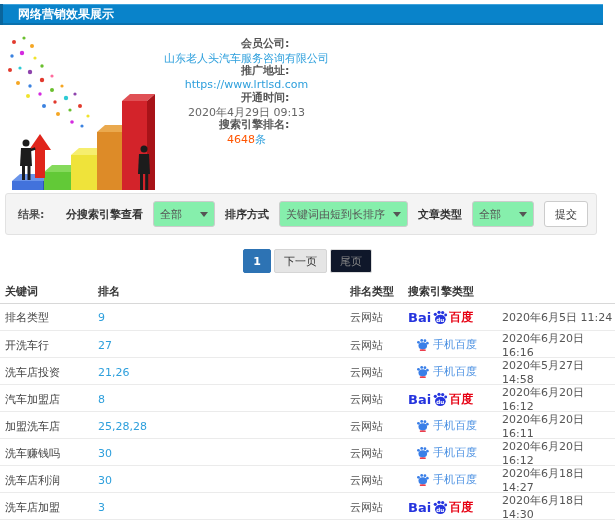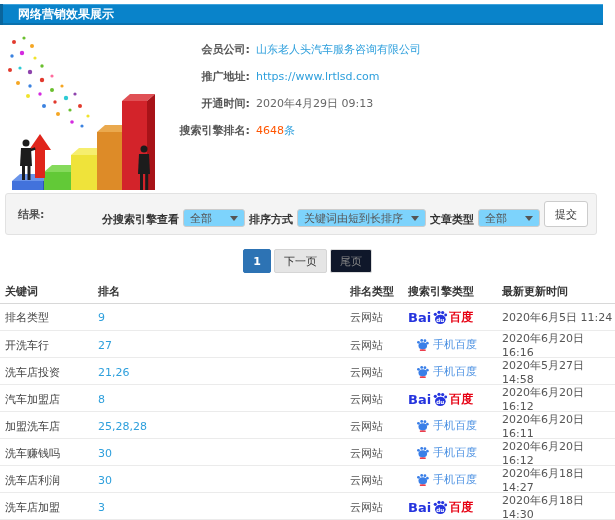--- a/index.html
+++ b/index.html
@@ -14,36 +14,36 @@
     background:#0983ca; border-left:3px solid #0a659c;
     box-shadow:inset 0 -2px 0 #0a71ad, inset 0 1px 0 #3fa3dc;
   }
   .header-bar .title {
     color:#fff; font-weight:bold; font-size:12px; line-height:20px; padding-left:15px;
     display:inline-block;
   }
   
   .illustration { position:absolute; top:28px; left:0; width:185px; height:162px; }
   .info-fields { position:absolute; top:36px; left:158px; }
-  .info-row { display:flex; height:27px; align-items:center; }
+  .info-row { display:flex; height:27px; align-items:center;flex-direction:column; }
   .info-label { width:92px; text-align:right; font-weight:bold; color:#555; }
   .info-value { margin-left:6px; color:#666; }
   .link-blue { color:#2d9fdc; text-decoration:none; cursor:pointer; }
   .hl-num { color:#ff5500; }
   
   .filter-bar {
     position:absolute; top:193px; left:5px; right:18px; height:42px;
     background:#f4f4f4; border:1px solid #e2e2e2; border-radius:3px;
     display:flex; align-items:center; padding:0 8px 0 12px;
   }
   .filter-bar .result-label { font-weight:bold; color:#555; }
-  .filter-controls { margin-left:auto; display:flex; align-items:flex-end; gap:4px; }
+  .filter-controls { margin-left:auto; display:flex; align-items:center; gap:10px; }
   .f-label { font-weight:bold; color:#333; white-space:nowrap; }
   .select {
-    height:18px; background:#7dd3fc; border:1px solid #ccc; border-radius:3px;
+    height:26px; background:#86efac; border:1px solid #ccc; border-radius:3px;
     display:flex; align-items:center; padding:0 6px; cursor:pointer; color:#555;
   }
   .select .sel-value { white-space:nowrap; }
   .select .caret {
     margin-left:8px; width:0; height:0;
     border-left:4px solid transparent; border-right:4px solid transparent;
     border-top:5px solid #555;
   }
   .select.narrow { width:62px; justify-content:space-between; }
   .select.wide  { min-width:112px; justify-content:space-between; }
@@ -209,21 +209,20 @@
   <div class="page-item next">下一页</div>
   <div class="page-item">尾页</div>
 </div>
 
 <div class="table">
   <div class="thead">
     <span>关键词</span>
     <span>排名</span>
     <span>排名类型</span>
     <span>搜索引擎类型</span>
-    <span>最新更新时间</span>
   </div>
   <div id="table-body">
   <div class="trow">
     <div class="td c-keyword">排名类型</div>
     <div class="td c-rank">9</div>
     <div class="td c-ranktype">云网站</div>
     <div class="td c-engine">
       <span class="baidu-pc">
         <b class="b-bai">Bai</b>
         <svg width="16" height="16" viewBox="0 0 24 24">

